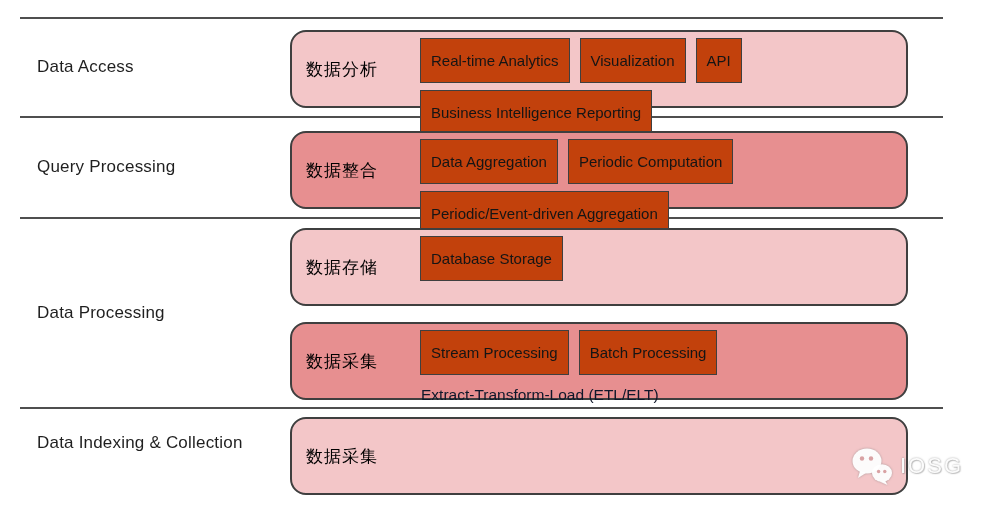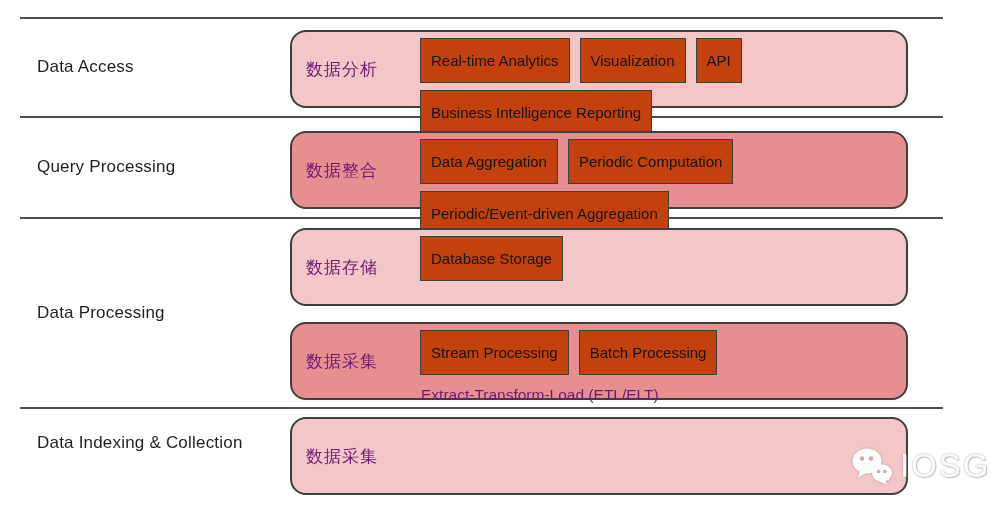--- a/index.html
+++ b/index.html
@@ -13,41 +13,41 @@
     font-size:17px;color:#1f1f1f;white-space:nowrap;letter-spacing:.2px;
   }
   .pbox{
     position:absolute;left:290px;width:618px;height:78px;box-sizing:border-box;
     border:2px solid #3f3f3f;border-radius:16px;display:flex;align-items:stretch;
   }
   .pbox.light{background:#f3c6c8;}
   .pbox.dark{background:#e78f90;}
   .cn{
     width:128px;box-sizing:border-box;padding-left:14px;display:flex;align-items:center;
-    font-size:17px;letter-spacing:1px;color:#701a75;font-weight:500;white-space:nowrap;
+    font-size:17px;letter-spacing:1px;color:#000000;font-weight:500;white-space:nowrap;
   }
   .rows{
     display:flex;flex-direction:column;align-items:flex-start;gap:7px;
     padding-top:6px;flex:1;min-width:0;
   }
   .brow{display:flex;gap:10px;align-items:center;}
   .chip{
     display:inline-flex;align-items:center;height:45px;box-sizing:border-box;
     background:#c2410c;border:1.5px solid #3f3f3f;padding:0 10px;
     font-size:15px;color:#151515;white-space:nowrap;
   }
   .plain-note{
-    font-size:15.5px;color:#701a75;white-space:nowrap;padding-left:1px;line-height:26px;
+    font-size:15.5px;color:#0f172a;white-space:nowrap;padding-left:1px;line-height:26px;
   }
   .watermark{
     position:absolute;left:851px;top:447px;display:flex;align-items:center;gap:7px;
   }
   .watermark svg{filter:drop-shadow(0 0 1px rgba(110,110,110,0.55));}
   .watermark-text{
-    font-size:33px;letter-spacing:2px;color:#fbfbfb;
+    font-size:22px;letter-spacing:2px;color:#fbfbfb;
     text-shadow:0 0 2px rgba(115,115,115,0.65), 1px 1px 1px rgba(140,140,140,0.4);
   }
 </style>
 </head>
 <body>
 
 <div class="stage">
 
   <div class="divider" style="top:17px"></div>
   <div class="divider" style="top:116px"></div>

